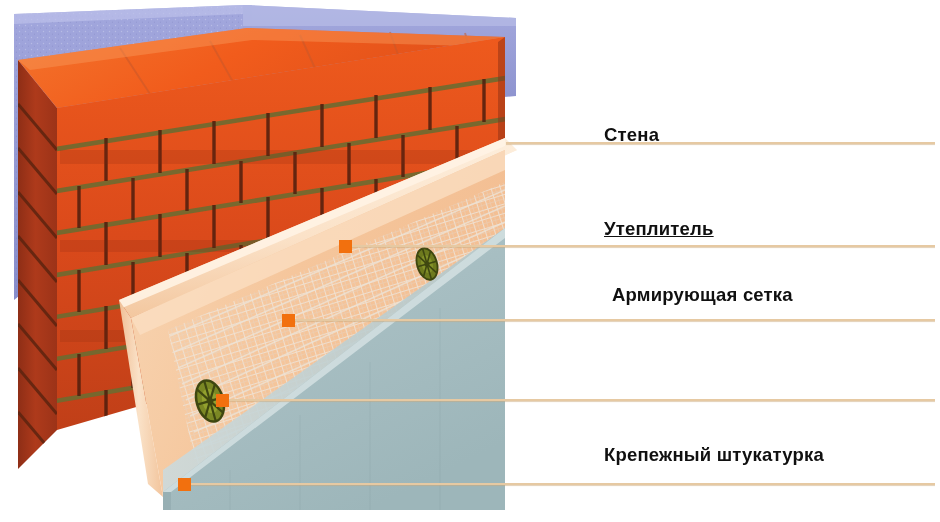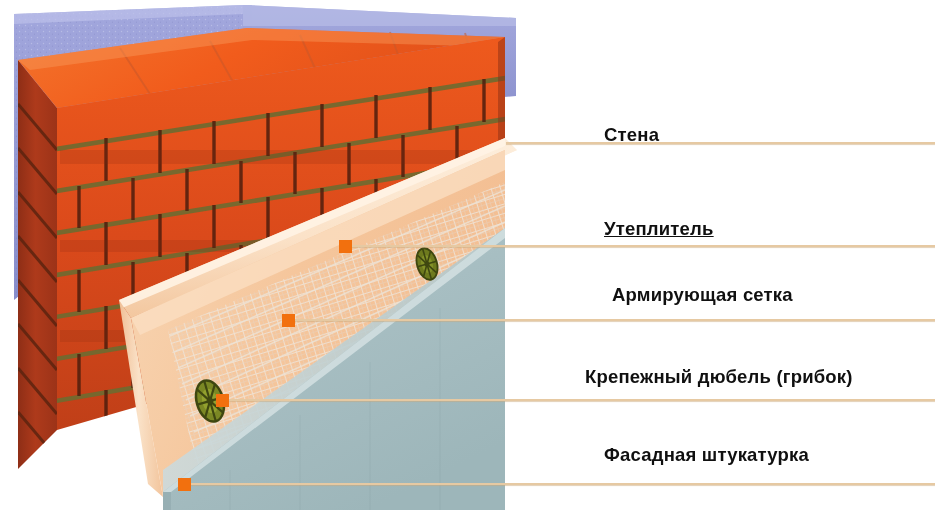--- a/index.html
+++ b/index.html
@@ -329,16 +329,15 @@
         <path d="M184,484 L935,484" stroke="#E6C9A2" stroke-width="2.2" fill="none"></path>
         <path d="M184,485.6 L935,485.6" stroke="#CBA87C" stroke-width="0.8" fill="none" opacity="0.7"></path>
         <rect x="178" y="478" width="13" height="13" fill="#F2700E"></rect>
       </g>
     </g>
   </svg>
 
   <div class="label label-wall">Стена</div>
   <div class="label label-insul">Утеплитель</div>
   <div class="label label-mesh">Армирующая сетка</div>
-  <div class="label label-dowel">Крепежный дюбель (грибок)</div>
-  <div class="label label-plaster">Фасадная штукатурка</div>
+  <div class="label label-plaster">Крепежный штукатурка</div>
 
 </div>
 
 </body></html>

